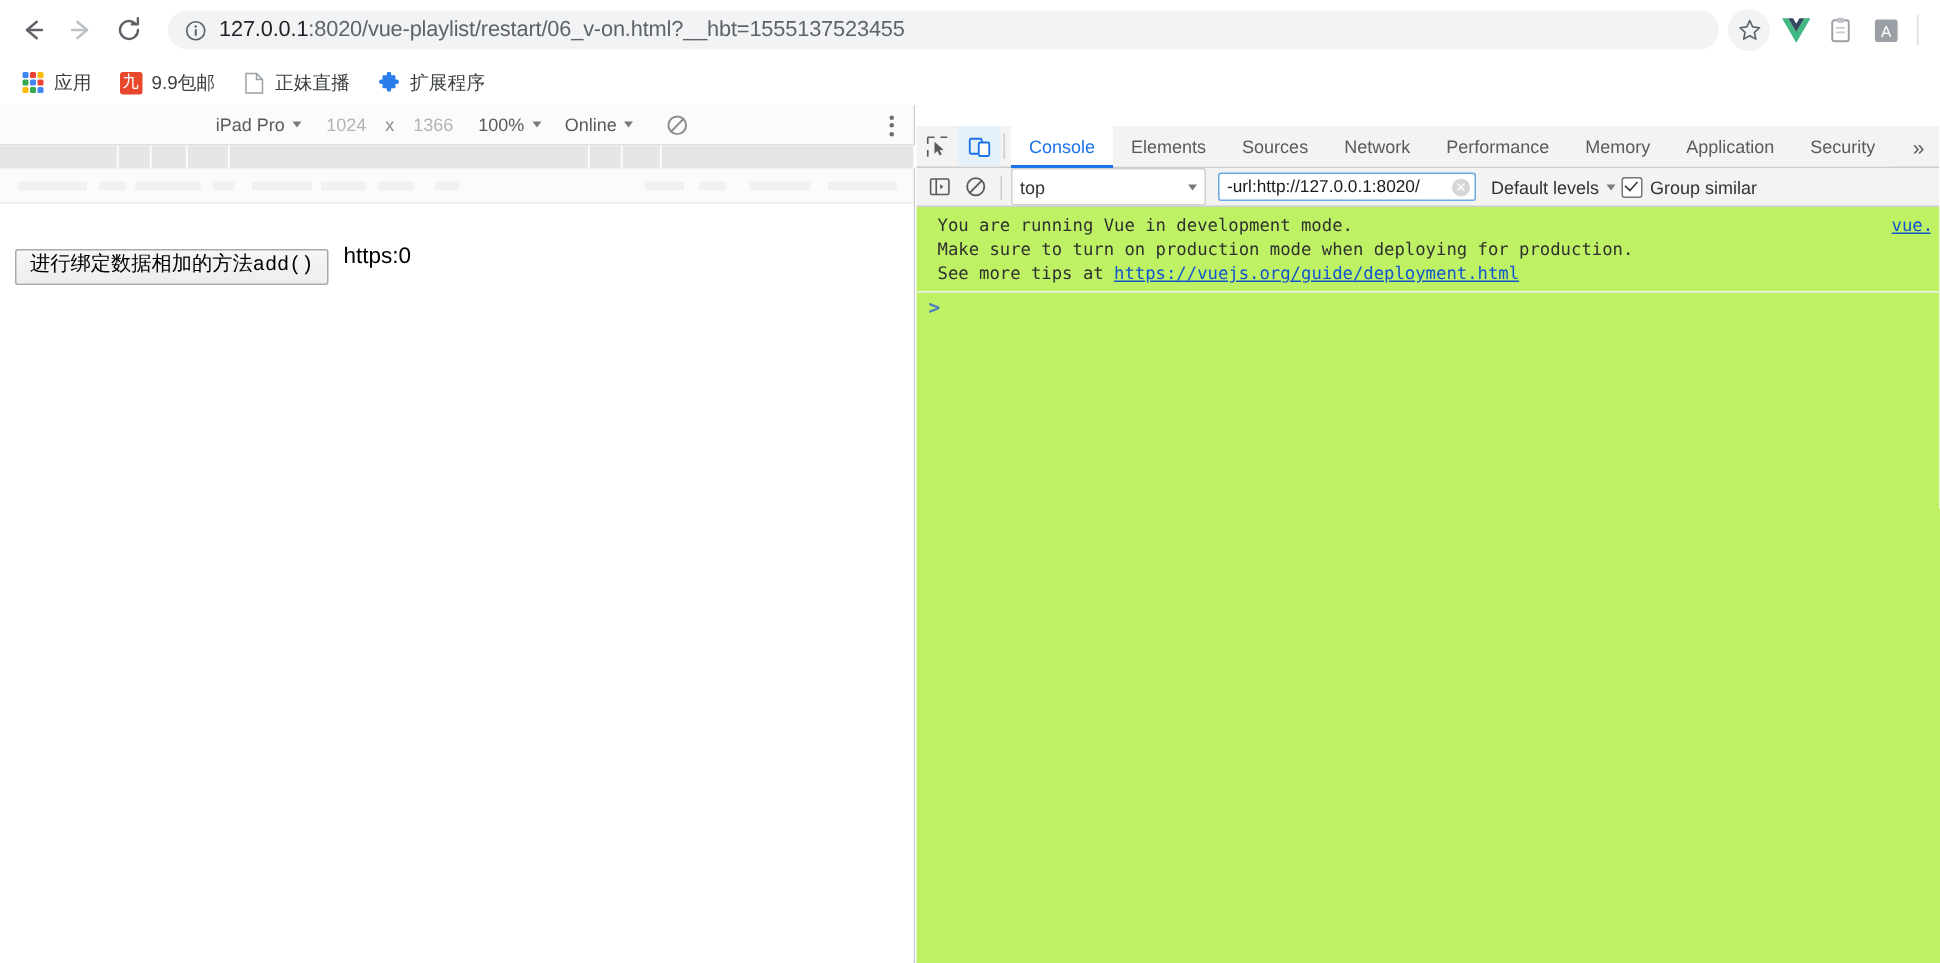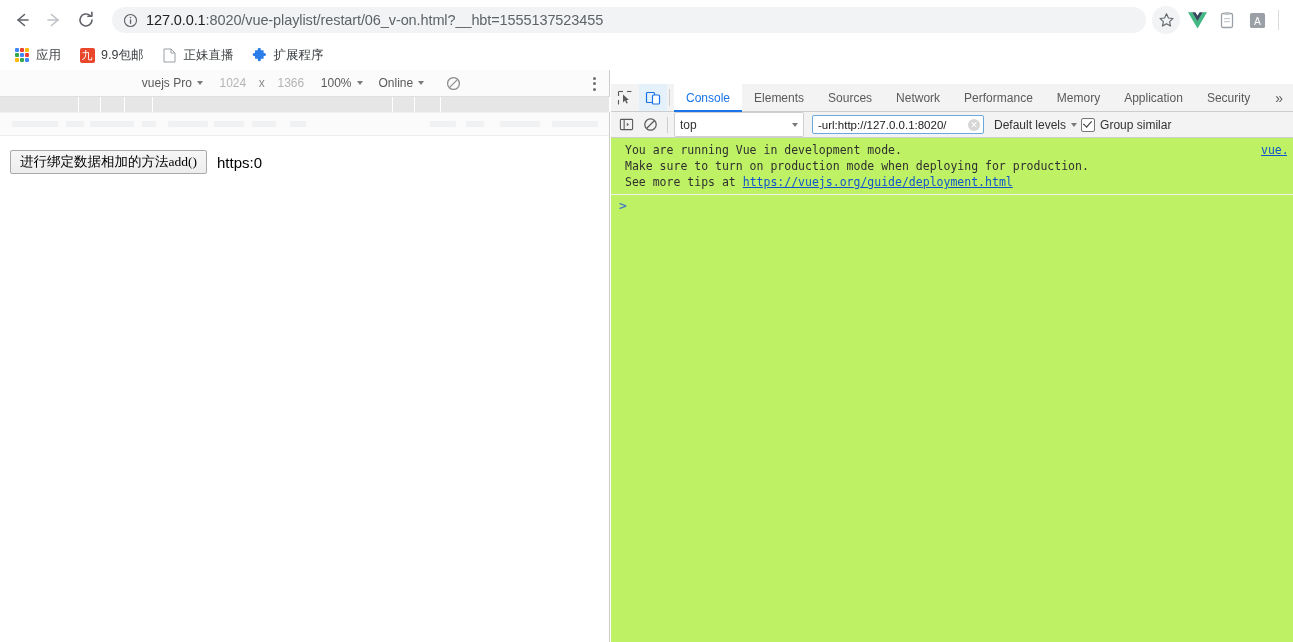--- a/index.html
+++ b/index.html
@@ -246,29 +246,30 @@
     padding: 14px 10px;
     background: #fff;
     height: 505px;
     box-sizing: border-box;
   }
   .page-row {
     display: flex;
     align-items: center;
   }
   .vue-button {
-    font-family: Liberation Serif, serif;
+    font-family: Liberation Mono, monospace;
     font-size: 13.5px;
     color: #000;
     background: linear-gradient(#f6f6f6, #ededed);
     border: 1px solid #a9a9a9;
     border-radius: 2px;
     padding: 3px 9px;
     line-height: 16px;
     white-space: nowrap;
+    margin-top: 16px;
   }
   .result-text {
     font-size: 15px;
     color: #000;
     margin-left: 10px;
     font-family: "Liberation Sans", sans-serif;
   }
 
   
   .devtools {
@@ -602,21 +603,21 @@
         <span class="bm-label">扩展程序</span>
       </div>
     </div>
   </div>
 
   <div class="viewport-pane">
 
     <div class="device-toolbar">
       <div class="dt-group">
         <div class="dt-item">
-          <span>vuejs Pro</span>
+          <span>iPad Pro</span>
           <span class="caret"></span>
         </div>
         <div class="dt-dim">1024</div>
         <div class="dt-x">x</div>
         <div class="dt-dim">1366</div>
         <div class="dt-item">
           <span>100%</span>
           <span class="caret"></span>
         </div>
         <div class="dt-item">

